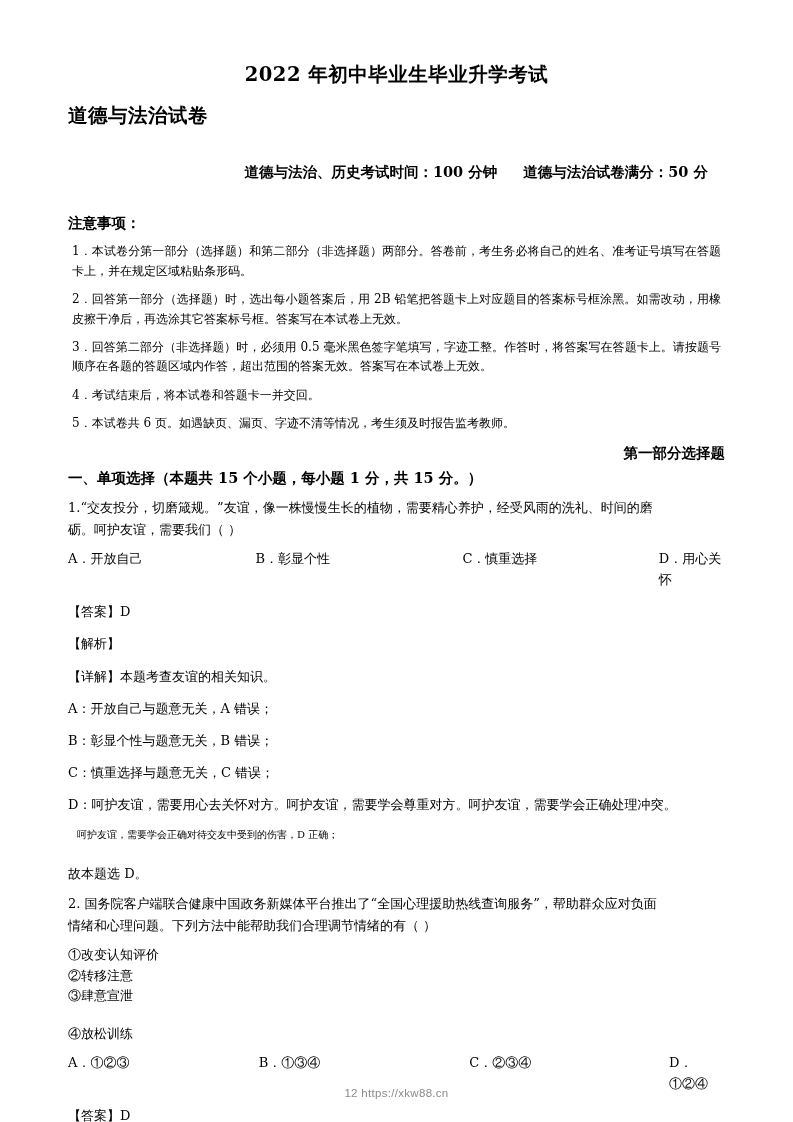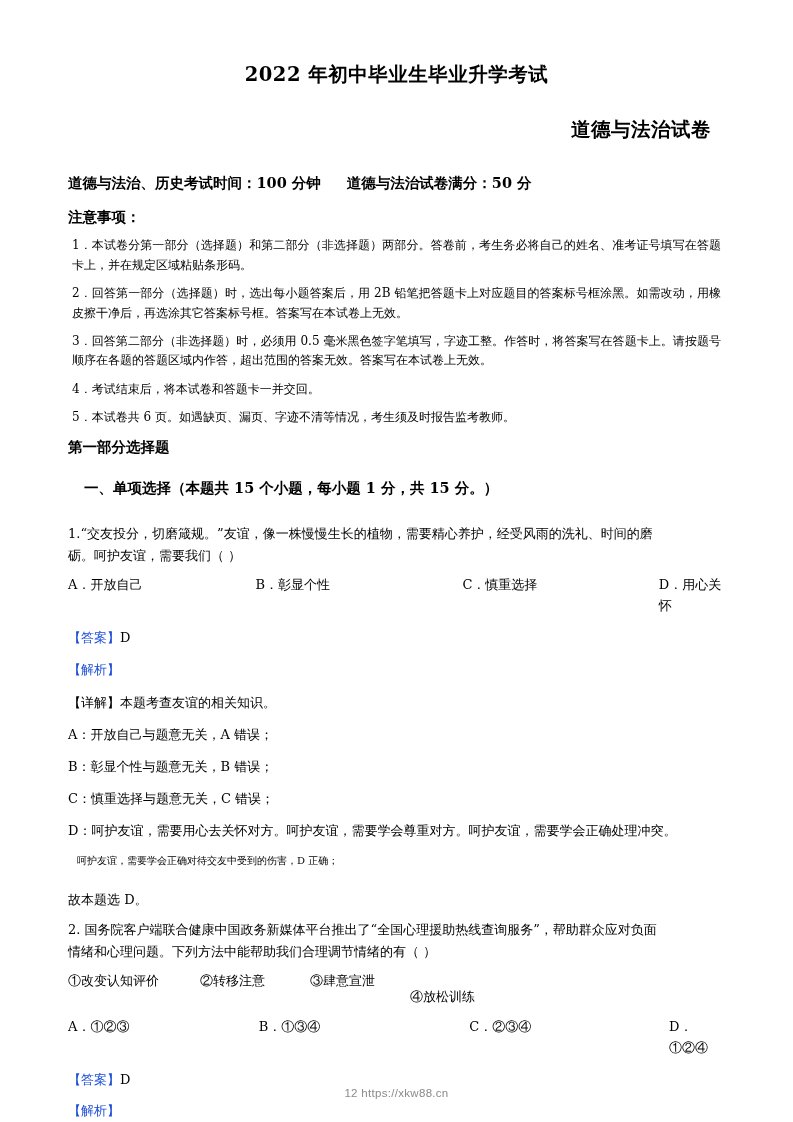--- a/index.html
+++ b/index.html
@@ -28,33 +28,33 @@
   .doc-title {
     text-align: center;
     font-size: 19.5px;
     font-weight: bold;
     letter-spacing: 0.5px;
     margin: 0;
     padding-top: 62px;
     line-height: 1.3;
   }
   .doc-subtitle {
-    text-align: right;
+    text-align: left;
     font-size: 19.5px;
     font-weight: bold;
     letter-spacing: 0.5px;
-    margin: 14px;
+    margin: 0;
     padding-top: 16px;
     line-height: 1.3;
   }
   .exam-meta {
-    text-align: left;
-    font-size: 14.5px;
-    font-weight: bold;
-    margin: 0;
+    text-align: right;
+    font-size: 14.5px;
+    font-weight: bold;
+    margin: 17px;
     padding-top: 17px;
     line-height: 1.3;
   }
   .exam-meta .gap {
     display: inline-block;
     width: 26px;
   }
   
   .notice-head {
     font-size: 14.5px;
@@ -66,31 +66,31 @@
   .notice-item {
     font-size: 12px;
     font-weight: normal;
     margin: 4px;
     padding-top: 5px;
     line-height: 1.62;
     text-align: justify;
     text-justify: inter-ideograph;
   }
   .section-head {
-    text-align: left;
+    text-align: right;
     font-size: 14.5px;
     font-weight: bold;
     margin: 0;
     padding-top: 4px;
     line-height: 1.5;
   }
   .part-head {
     font-size: 14.5px;
     font-weight: bold;
-    margin: 16px;
+    margin: 0;
     padding-top: 3px;
     line-height: 1.5;
   }
   
   .q-text {
     font-size: 13px;
     margin: 0;
     padding-top: 9px;
     line-height: 1.62;
     text-align: justify;
@@ -117,34 +117,35 @@
   .opt-a { width: 168px; }
   .opt-b { width: 190px; }
   .opt-c { width: 178px; }
   .opt-d { width: auto; }
   .numbered-row {
     font-size: 13px;
     margin: 0;
     padding-top: 9px;
     line-height: 1.6;
     display: flex;
+    flex-direction: column;
   }
   .n1 { width: 132px; }
   .n2 { width: 110px; }
-  .n3 { width: 100px; }
+  .n3 { width: 100px; font-family: Liberation Mono, monospace; }
   .n4 { width: auto; margin-top: 16px; }
   
   .tag-line {
     font-size: 13px;
     margin: 0;
     padding-top: 11px;
     line-height: 1.6;
   }
   .tag {
-    color: #1d4ed8;
+    color: #000000;
   }
   .detail-line {
     font-size: 13px;
     margin: 0;
     padding-top: 11px;
     line-height: 1.62;
   }
   .sub-line {
     font-size: 13px;
     margin: 0;

